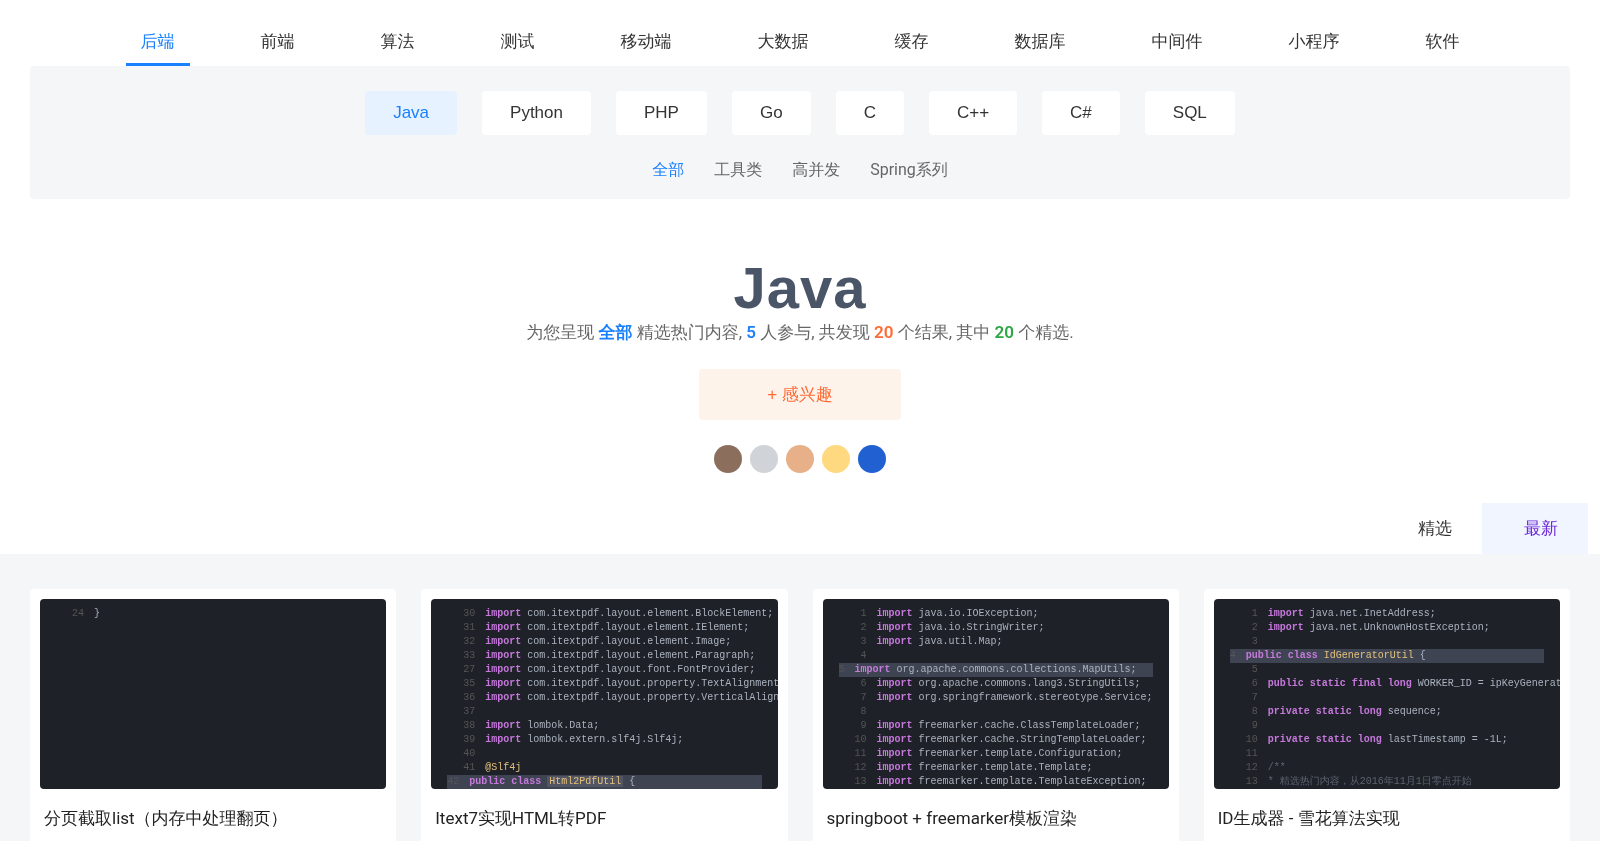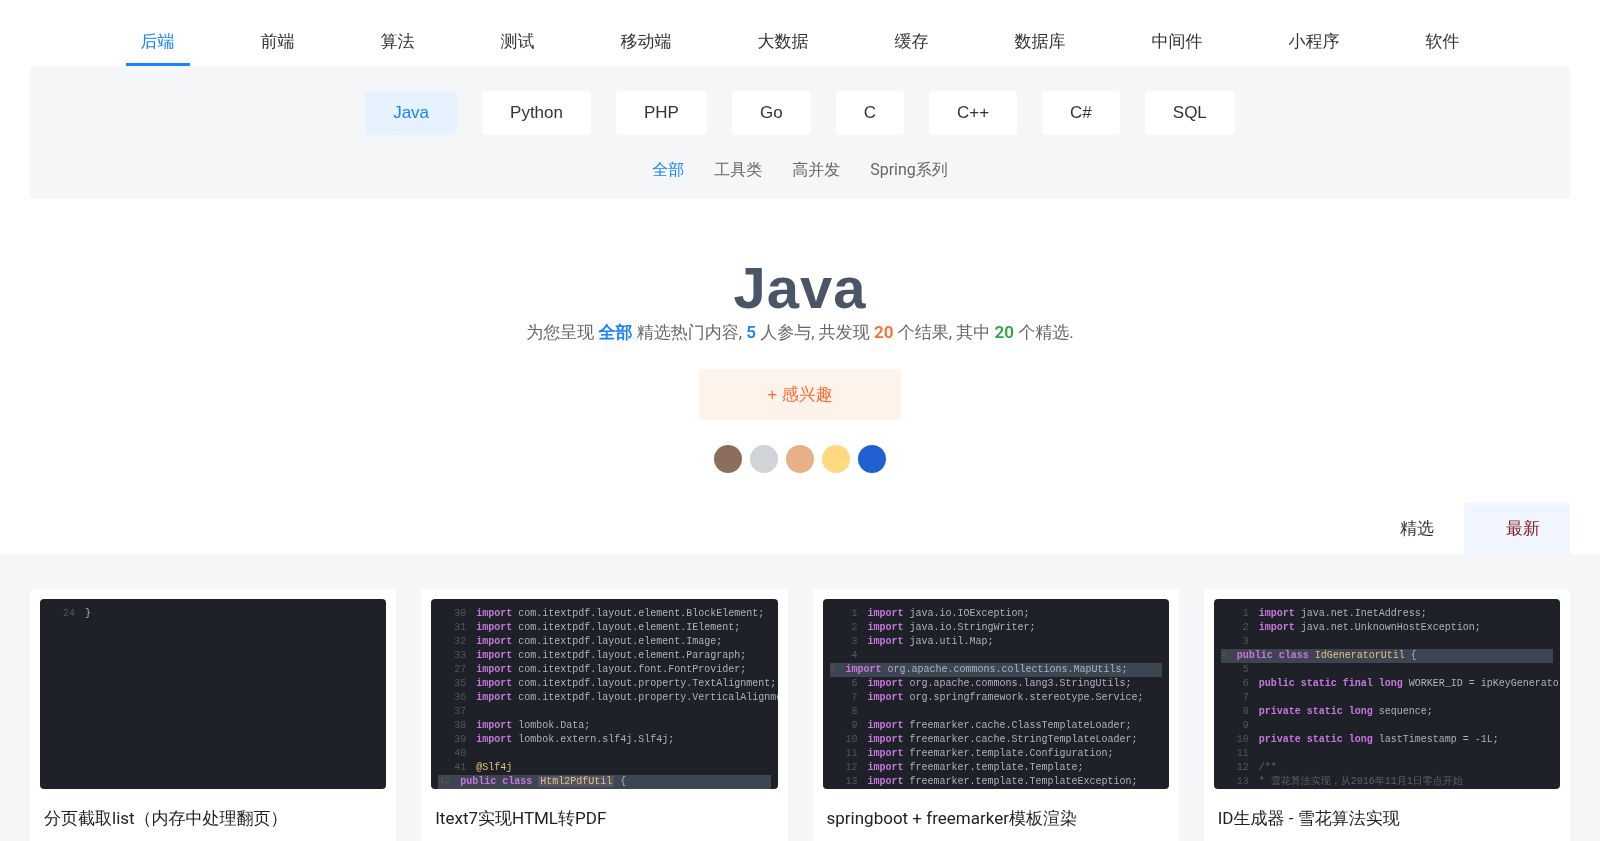--- a/index.html
+++ b/index.html
@@ -20,28 +20,28 @@
 .hero { text-align: center; padding: 55px 0 30px; }
 .hero-title { font-size: 58px; font-weight: 700; color: #4a5568; letter-spacing: 1px; font-family: "Arial Black", sans-serif; }
 .hero-desc { font-size: 17px; color: #666; }
 .hero-desc .blue { color: #1980ff; font-weight: 600; }
 .hero-desc .orange { color: #ff6b35; font-weight: 600; }
 .hero-desc .green { color: #2ba745; font-weight: 600; }
 .interest-btn { margin-top: 25px; background: #fdf3ea; border: none; color: #ff6b35; padding: 14px 68px; font-size: 17px; border-radius: 4px; cursor: pointer; }
 .avatars { display: flex; justify-content: center; gap: 8px; margin-top: 25px; }
 .avatar { width: 28px; height: 28px; border-radius: 50%; display: inline-block; }
 
-.sort-tabs { display: flex; justify-content: flex-end; margin: 0 30px; }
+.sort-tabs { display: flex; justify-content: flex-end; margin: 0 12px; }
 .sort-tab { padding: 14px 30px; font-size: 17px; cursor: pointer; color: #333; }
-.sort-tab.active { background: #f0f5ff; color: #7f1d1d; padding-left: 42px; }
+.sort-tab.active { background: #f0f5ff; color: #6d28d9; padding-left: 42px; }
 
 .grid-wrap { background: #f5f6f7; padding: 35px 30px; }
 .grid { display: grid; grid-template-columns: repeat(4, 1fr); gap: 25px; }
 .card { background: #fff; border-radius: 4px; padding: 10px 10px 15px; overflow: hidden; }
-.code-thumb { background: #1e2127; border-radius: 4px; height: 190px; padding: 8px 7px; font-family: "Courier New", monospace; font-size: 10px; color: #abb2bf; overflow: hidden; position: relative; }
+.code-thumb { background: #1e2127; border-radius: 4px; height: 190px; padding: 8px 16px; font-family: "Courier New", monospace; font-size: 10px; color: #abb2bf; overflow: hidden; position: relative; }
 .code-line { display: flex; white-space: nowrap; line-height: 1.4; }
 .ln { width: 28px; text-align: right; color: #555; margin-right: 10px; flex-shrink: 0; }
 .kw { color: #c678dd; font-weight: bold; }
 .cls { color: #e5c07b; }
 .cmt { color: #5c6370; }
 .hl { background: #3e4451; display: inline-block; width: 100%; }
 .card-title { font-size: 17px; font-weight: 400; margin-top: 18px; padding: 0 4px; color: #222; white-space: nowrap; overflow: hidden; text-overflow: ellipsis; }
 </style>
 </head>
 <body>
@@ -219,18 +219,18 @@
             <span class="ln">10</span>
             <span>    <span class="kw">private static long</span> lastTimestamp = -1L;</span>
           </div><div class="code-line">
             <span class="ln">11</span>
             <span></span>
           </div><div class="code-line">
             <span class="ln">12</span>
             <span>    <span class="cmt">/**</span></span>
           </div><div class="code-line">
             <span class="ln">13</span>
-            <span>     <span class="cmt">* 雪花算法实现，从2016年11月1日零点开始</span></span>
+            <span>     <span class="cmt">* 精选热门内容，从2016年11月1日零点开始</span></span>
           </div></div>
         <div class="card-title">ID生成器 - 雪花算法实现</div>
       </div>
     </div>
 </div>
 
 </body></html>

